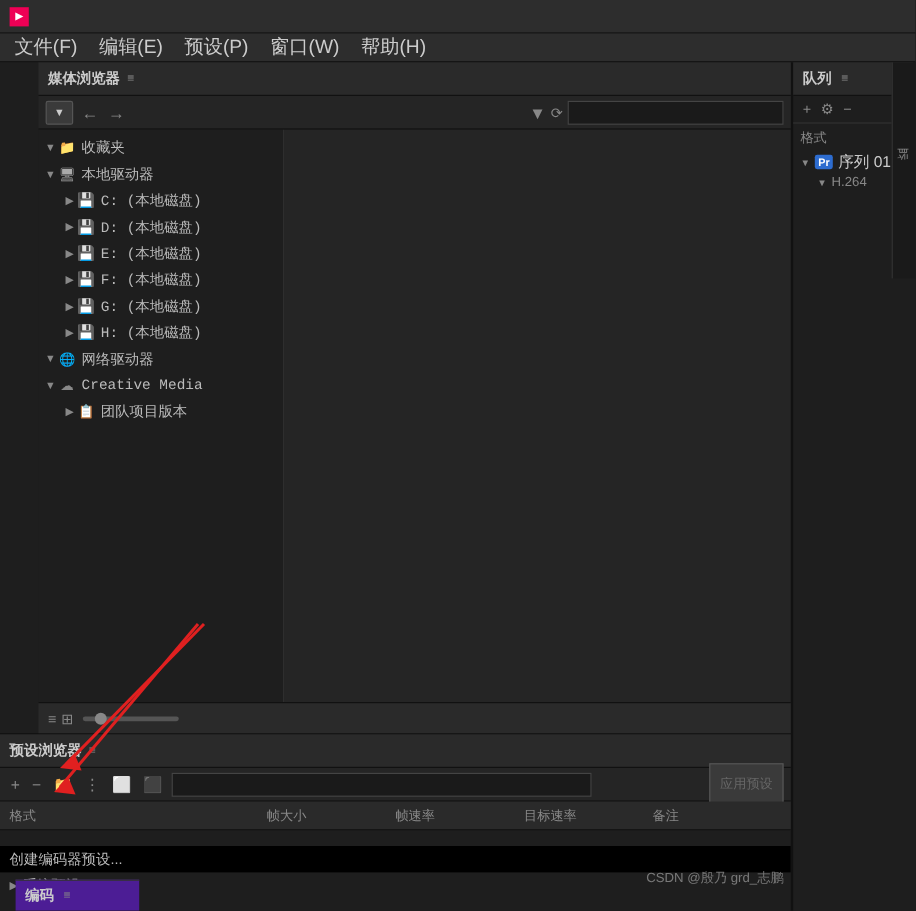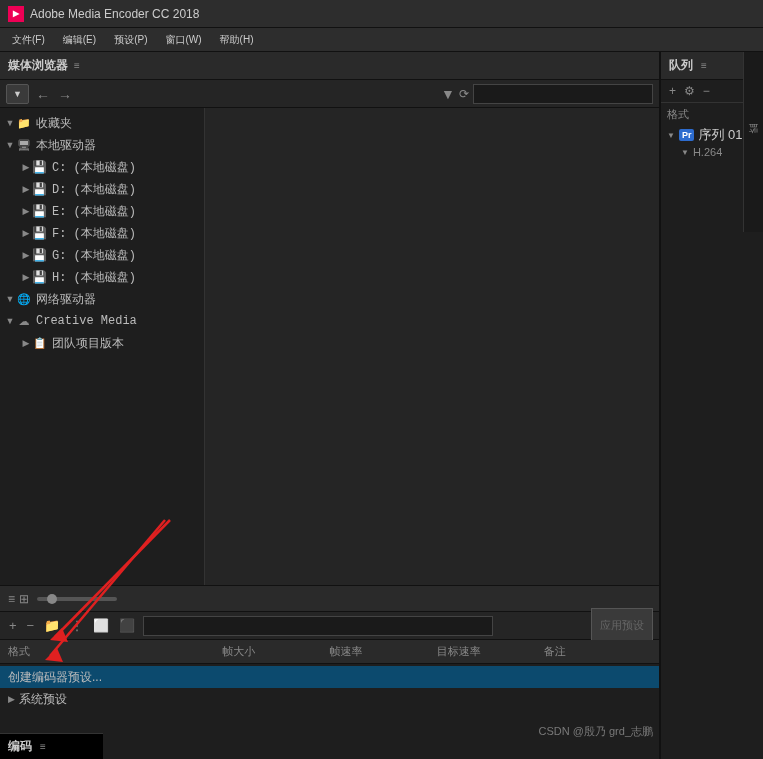--- a/index.html
+++ b/index.html
@@ -47,21 +47,21 @@
       display: flex;
       align-items: center;
       padding: 0 4px;
       border-bottom: 1px solid #111;
       gap: 2px;
     }
     .menu-item {
       padding: 2px 8px;
       color: #ccc;
       cursor: pointer;
-      font-size: 10px;
+      font-size: 16px;
     }
 
     
     .main-layout {
       display: flex;
       height: calc(759px - 52px);
     }
 
     
     .left-panel {
@@ -71,20 +71,21 @@
       border-right: 1px solid #111;
     }
 
     
     .media-browser {
       flex: 0 0 auto;
       height: 560px;
       display: flex;
       flex-direction: column;
       border-bottom: 1px solid #111;
+      padding-left: 32px;
     }
 
     .panel-header {
       background: #2a2a2a;
       height: 28px;
       display: flex;
       align-items: center;
       padding: 0 8px;
       border-bottom: 1px solid #111;
       gap: 6px;
@@ -411,21 +412,20 @@
       z-index: 100;
     }
   </style>
 </head>
 <body>
 
 <div class="title-bar">
   <div class="title-bar-icon">
     <span style="font-size:8px; font-weight:bold; color:white;">▶</span>
   </div>
-  <span class="title-bar-text">Adobe Media Encoder CC 2018</span>
 </div>
 
 <div class="menu-bar">
   <span class="menu-item">文件(F)</span>
   <span class="menu-item">编辑(E)</span>
   <span class="menu-item">预设(P)</span>
   <span class="menu-item">窗口(W)</span>
   <span class="menu-item">帮助(H)</span>
 </div>
 
@@ -537,20 +537,24 @@
         </div>
         <div class="zoom-slider">
           <div class="zoom-thumb"></div>
         </div>
       </div>
 
     </div>
 
     <div class="preset-browser">
 
+      <div class="panel-header">
+        <span class="panel-title">预设浏览器</span>
+        <span class="panel-menu-icon">≡</span>
+      </div>
 
       <div class="preset-toolbar">
         <span class="preset-btn">+</span>
         <span class="preset-btn">−</span>
         <span class="preset-btn">📁</span>
         <span class="preset-btn">⋮</span>
         <span class="preset-btn">⬜</span>
         <span class="preset-btn">⬛</span>
         <input class="preset-search" type="text" style="">
         <button class="apply-preset-btn">应用预设</button>
@@ -559,21 +563,21 @@
       <div class="preset-table-header">
         <span class="preset-col preset-col-name">格式</span>
         <span class="preset-col">帧大小</span>
         <span class="preset-col">帧速率</span>
         <span class="preset-col">目标速率</span>
         <span class="preset-col">备注</span>
       </div>
 
       <div class="preset-items">
 
-        <div class="preset-item" style="background: #0c4a6e;">
+        <div class="preset-item" style="background: #000000; margin-top: 11px;">
           <span class="preset-item-label">创建编码器预设...</span>
         </div>
 
 
         <div class="preset-item">
           <span class="preset-item-arrow">▶</span>
           <span class="preset-item-label">系统预设</span>
         </div>
 
       </div>
@@ -605,21 +609,21 @@
         <span class="format-arrow">▼</span>
         <span class="pr-badge">Pr</span>
         <span class="format-name">序列 01</span>
       </div>
       <div class="format-sub">
         <span class="format-arrow">▼</span>
         <span>H.264</span>
       </div>
     </div>
 
-    <div style="position:absolute; bottom:0; left:0; width:103px; border-top:1px solid #333; padding:4px 8px; background:#000000;">
+    <div style="position:absolute; bottom:0; left:13px; width:103px; border-top:1px solid #333; padding:4px 8px; background:#4c1d95;">
       <div class="encode-header">
         <span class="encode-label">编码</span>
         <span style="color:#888; font-size:10px; margin-left:4px;">≡</span>
       </div>
     </div>
 
   </div>
 
 </div>
 

